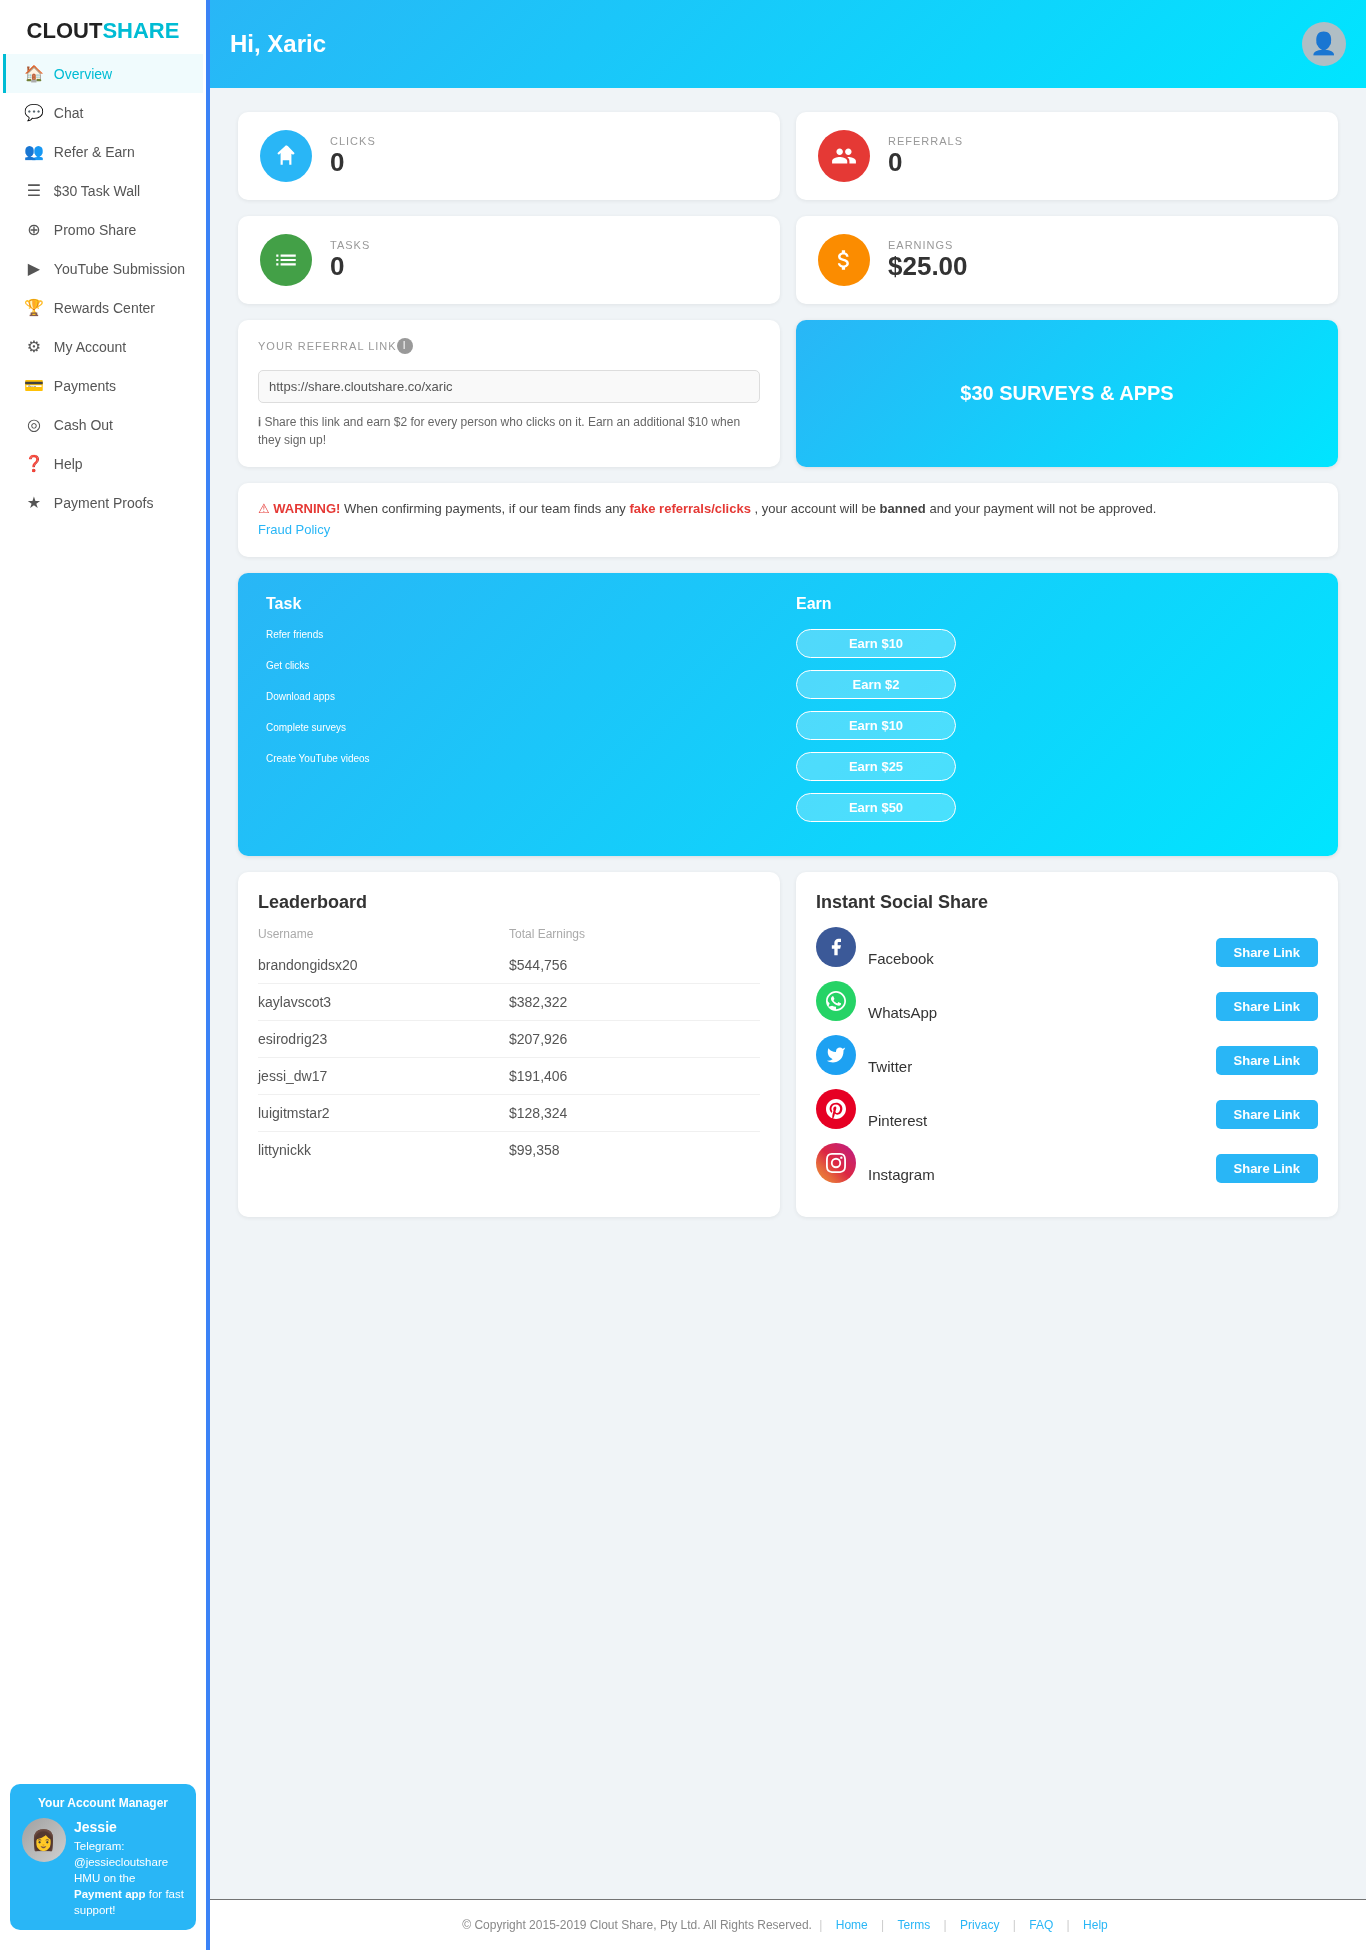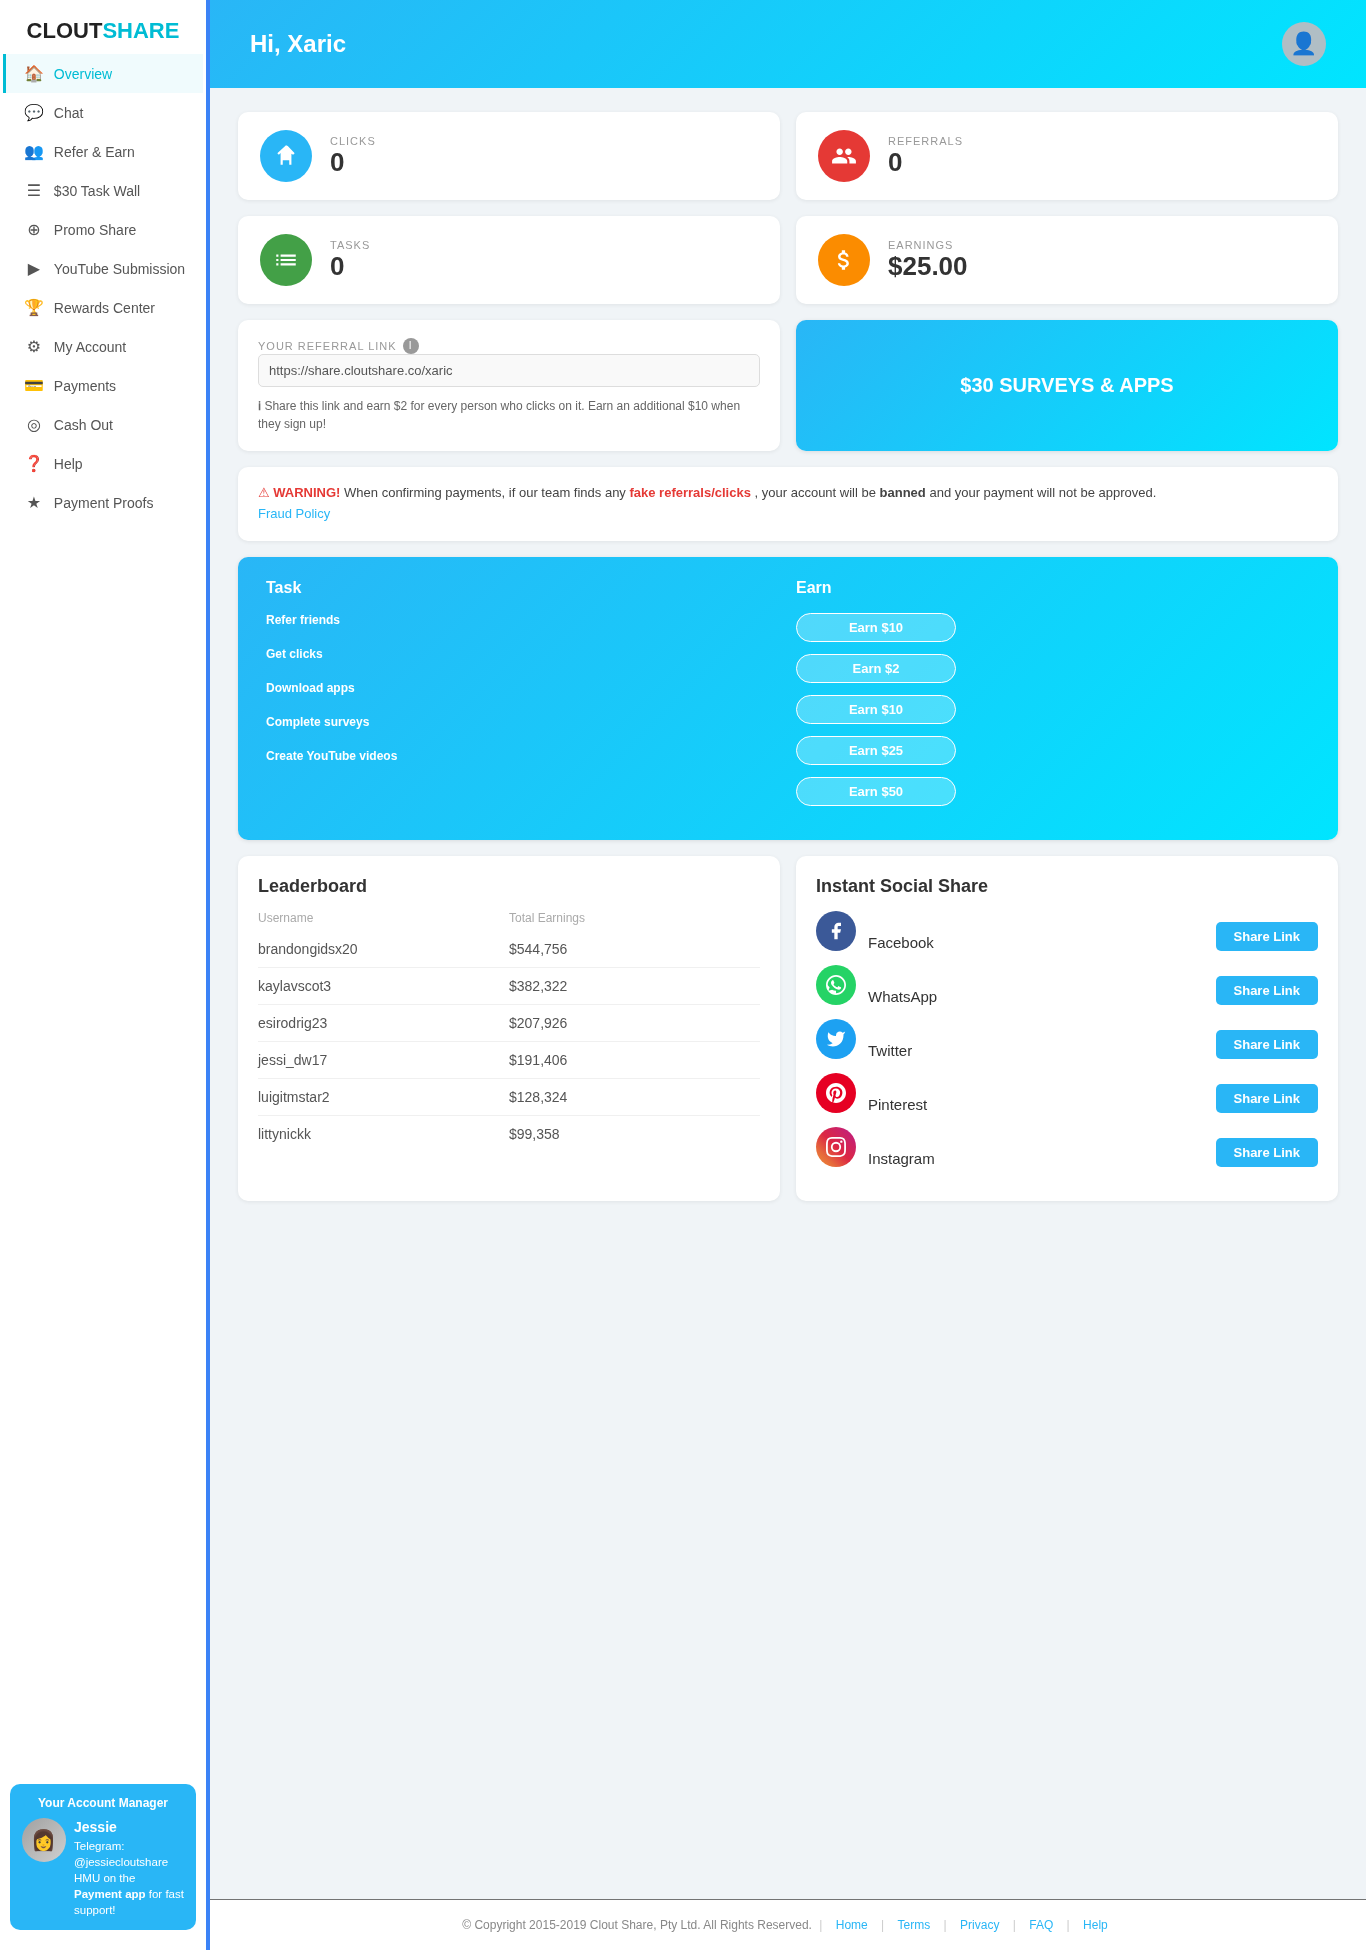--- a/index.html
+++ b/index.html
@@ -60,21 +60,21 @@
     
     #main {
       flex: 1;
       display: flex;
       flex-direction: column;
     }
 
     
     .top-header {
       background: linear-gradient(135deg, #29b6f6 0%, #00e5ff 100%);
-      padding: 22px 40px;
+      padding: 22px 20px;
       display: flex;
       align-items: center;
       justify-content: space-between;
       min-height: 75px;
     }
     .header-title { color: #fff; font-size: 24px; font-weight: bold; }
     .header-avatar {
       width: 44px; height: 44px; border-radius: 50%;
       background: #b0bec5;
       display: flex; align-items: center; justify-content: center;
@@ -122,21 +122,21 @@
       grid-template-columns: 1fr 1fr;
       gap: 16px;
       margin-bottom: 16px;
     }
     .referral-card {
       background: #fff;
       border-radius: 10px;
       padding: 18px 20px;
       box-shadow: 0 1px 4px rgba(0,0,0,0.07);
     }
-    .referral-label { font-size: 11px; color: #999; letter-spacing: 1px; text-transform: uppercase; margin-bottom: 0; display: flex; align-items: center; gap: 6px; }
+    .referral-label { font-size: 11px; color: #999; letter-spacing: 1px; text-transform: uppercase; margin-bottom: 16px; display: flex; align-items: center; gap: 0; }
     .referral-link-input {
       width: 100%; border: 1px solid #ddd; border-radius: 5px; padding: 8px 10px;
       font-size: 13px; color: #555; background: #f9f9f9; margin-bottom: 10px;
       outline: none;
     }
     .referral-desc { font-size: 12px; color: #666; line-height: 1.5; }
     .referral-desc span { font-weight: bold; }
 
     .surveys-card {
       background: linear-gradient(135deg, #29b6f6, #00e5ff);
@@ -169,21 +169,21 @@
       border-radius: 10px;
       padding: 22px 28px;
       margin-bottom: 16px;
       display: grid;
       grid-template-columns: 1fr 1fr;
       gap: 16px;
       box-shadow: 0 1px 4px rgba(0,0,0,0.1);
     }
     .task-col { }
     .task-col-header { color: #fff; font-size: 16px; font-weight: bold; margin-bottom: 16px; }
-    .task-item { color: #fff; font-size: 12px; font-weight: bold; margin-bottom: 20px; cursor: pointer; }
+    .task-item { color: #fff; font-size: 10px; font-weight: normal; margin-bottom: 20px; cursor: pointer; }
 
     .earn-col { }
     .earn-col-header { color: #fff; font-size: 16px; font-weight: bold; margin-bottom: 16px; }
     .earn-btn {
       display: block; width: 160px; background: rgba(255,255,255,0.25);
       border: 1.5px solid #fff; border-radius: 20px; color: #fff;
       font-size: 13px; font-weight: bold; padding: 6px 0; text-align: center;
       margin-bottom: 12px; cursor: pointer;
     }
 

